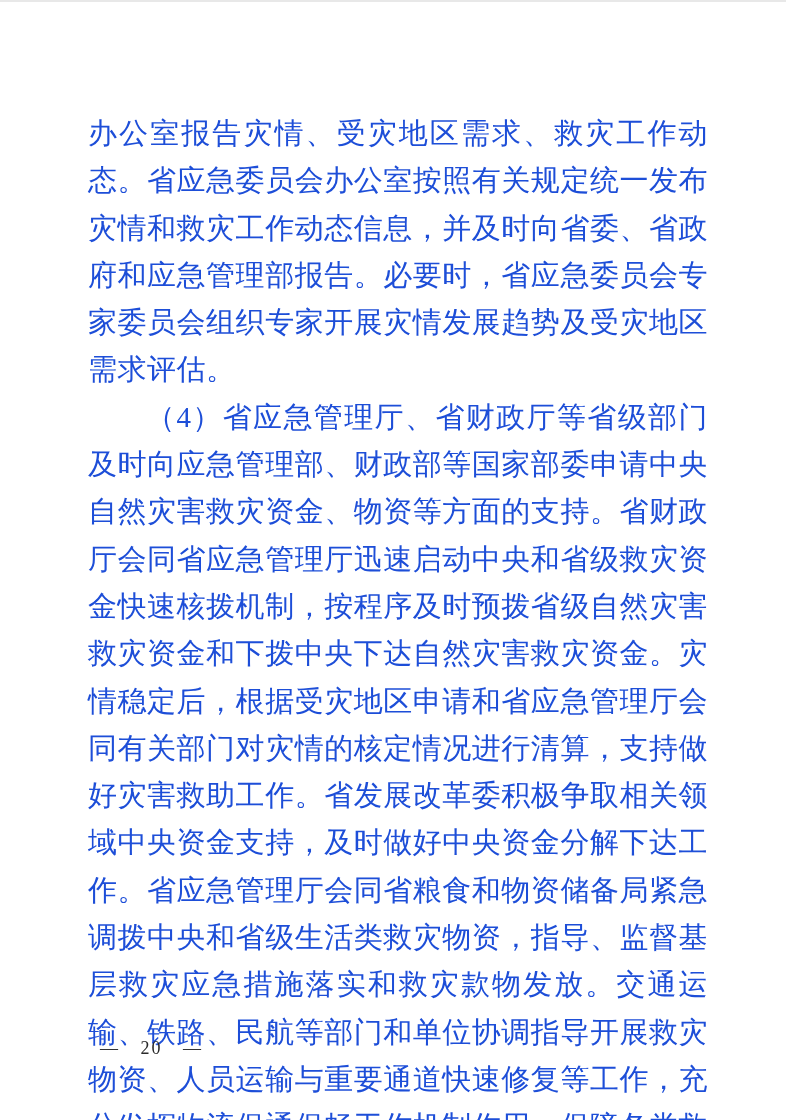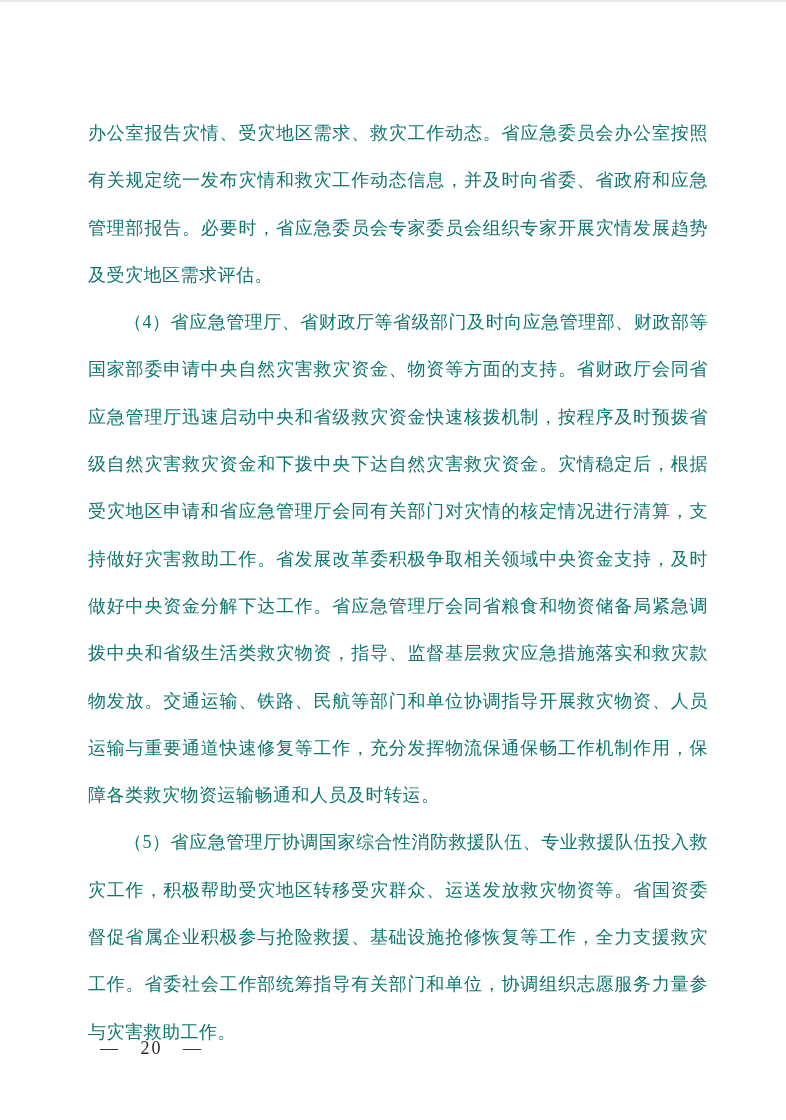--- a/index.html
+++ b/index.html
@@ -26,27 +26,27 @@
   }
   .doc-body {
     position: absolute;
     left: 88px;
     top: 110px;
     width: 620px;
     color: #1c1c1c;
   }
   .para {
     margin: 0;
-    font-size: 18px;
+    font-size: 29px;
     line-height: 47.3px;
     text-align: justify;
     text-justify: inter-ideograph;
     word-break: break-all;
     letter-spacing: 0.5px;
-    color: #0f766e;
+    color: #1d4ed8;
   }
   .para.indent {
     text-indent: 2em;
   }
   .footer {
     position: absolute;
     left: 100px;
     top: 1038px;
     font-size: 18px;
     color: #2a2a2a;

